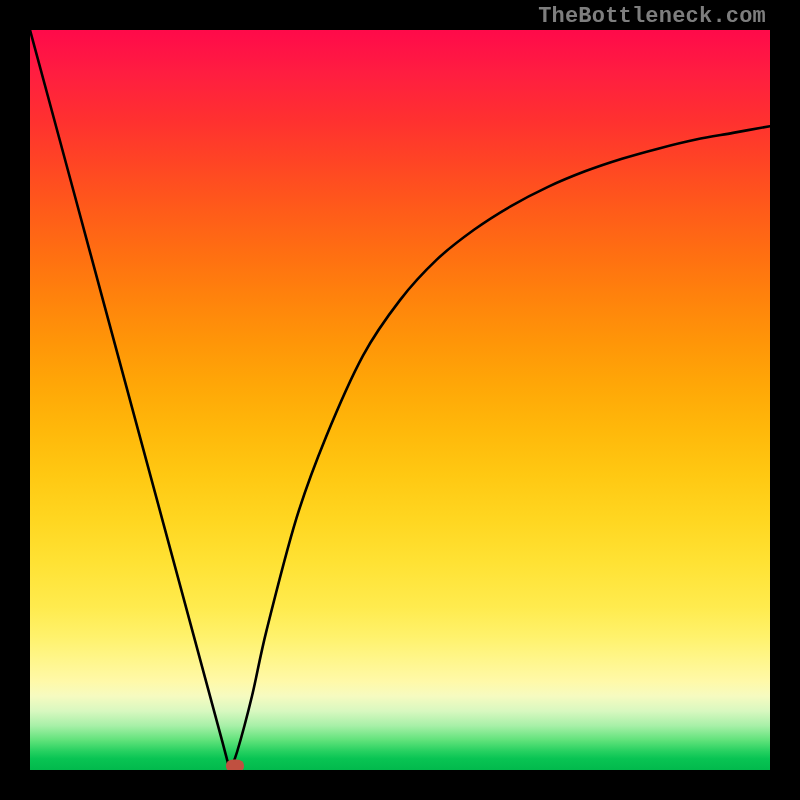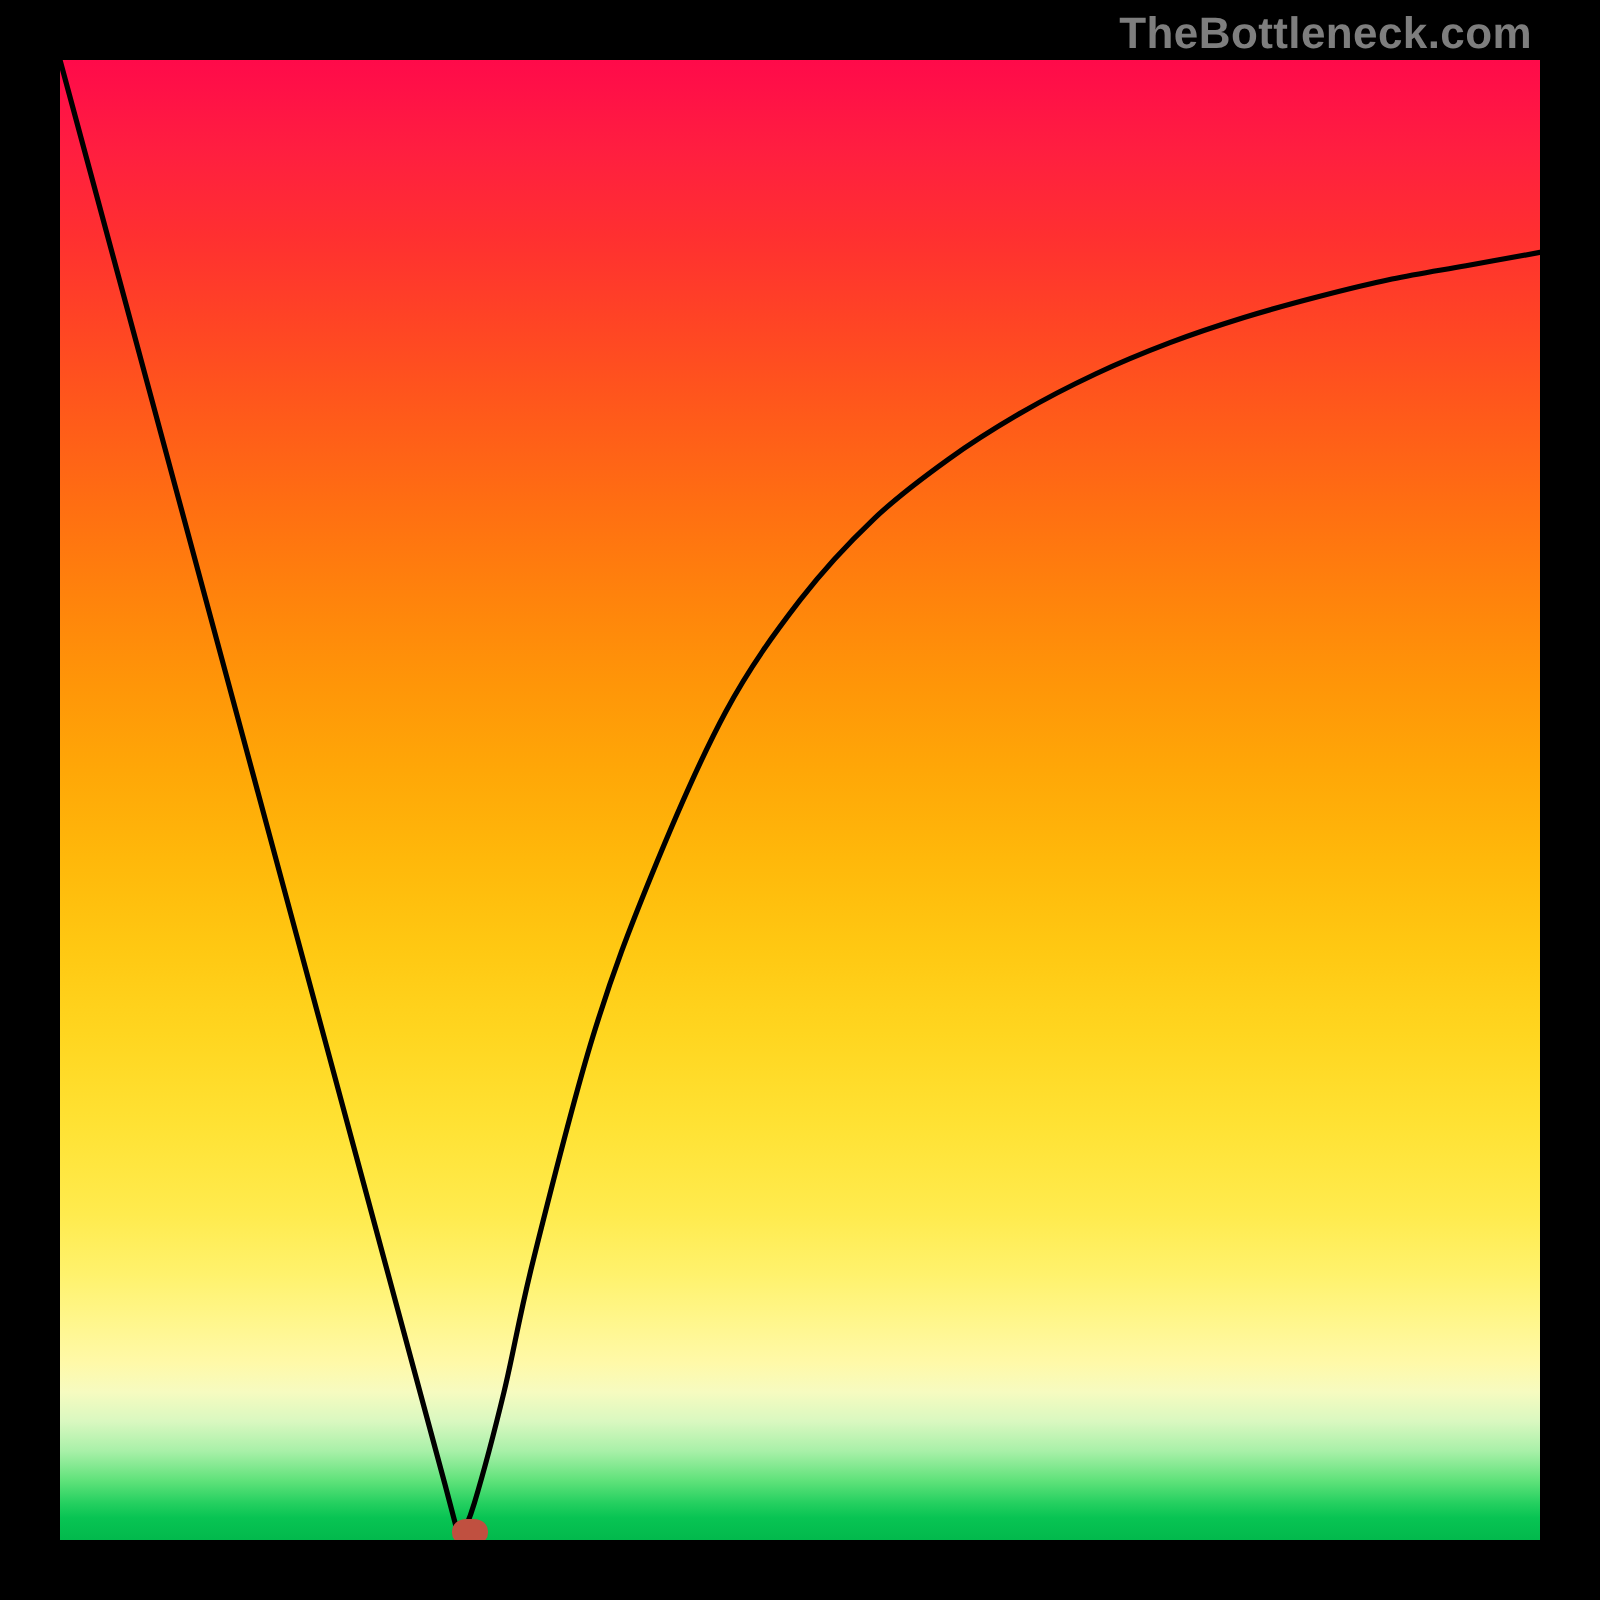--- a/index.html
+++ b/index.html
@@ -55,21 +55,21 @@
       #5fe27a 96%,
       #25d060 97.5%,
       #08c453 98.5%,
       #02b94c 100%
     );
   }
   .attribution {
     position: absolute;
     top: 4px;
     right: 34px;
-    font-family: Liberation Sans, sans-serif;
+    font-family: Liberation Mono, monospace;
     font-size: 22px;
     font-weight: 600;
     color: #7e7e7e;
     letter-spacing: 0.2px;
   }
   svg.curve {
     position: absolute;
     left: 0; top: 0;
     width: 740px;
     height: 740px;

